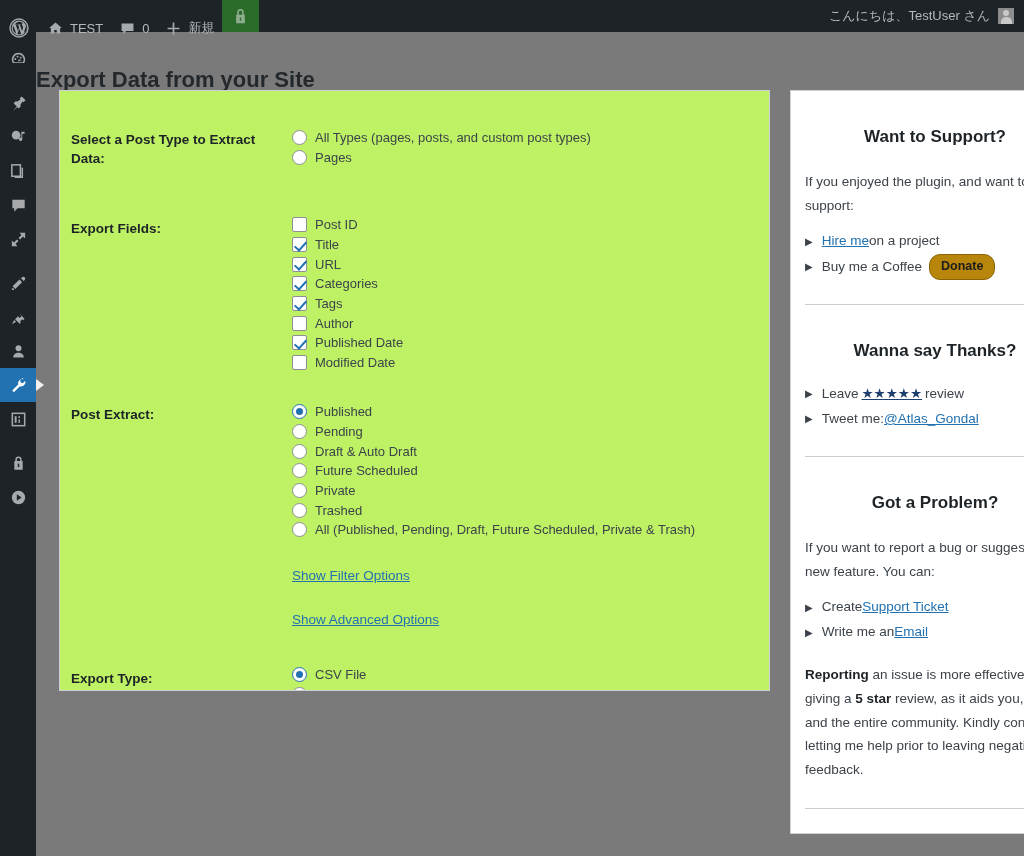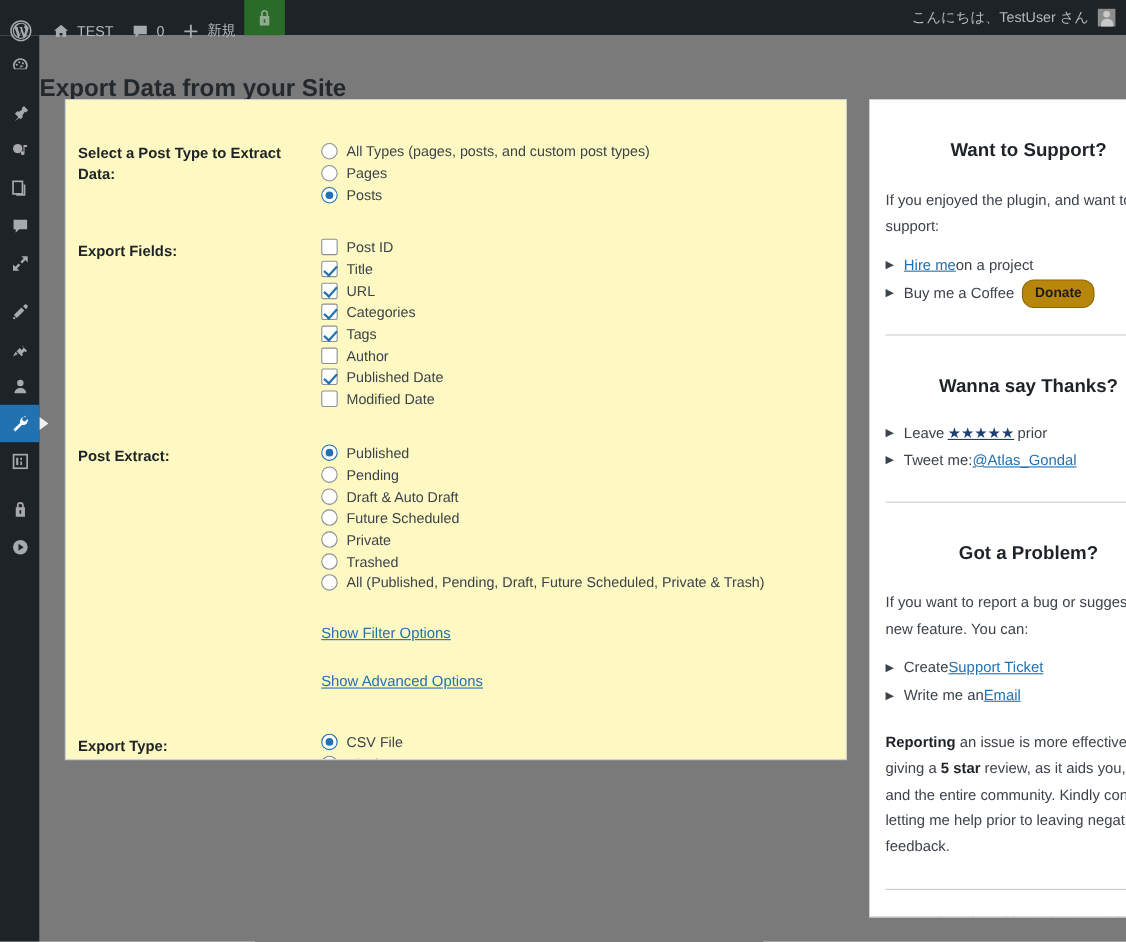--- a/index.html
+++ b/index.html
@@ -92,21 +92,21 @@
     width: 988px;
     font-size: 22px; font-weight: bold;
     color: #23282d;
     z-index: 8;
   }
 
   
   #main-card {
     position: absolute; top: 90px; left: 59px;
     width: 711px; height: 601px;
-    background: #fef9c3;
+    background: #bef264;
     border: 1px solid #ccd0d4;
     z-index: 8;
     overflow: hidden;
   }
   .row-label {
     position: absolute; left: 11px;
     width: 210px;
     font-size: 13.5px; font-weight: bold; color: #1d2327;
     line-height: 19px;
   }
@@ -375,24 +375,20 @@
 
   <div class="row-label" style="top:39px;">Select a Post Type to Extract Data:</div>
   <div class="row-controls" style="top:37px;">
     <label class="opt">
       <span class="radio"></span>
       <span class="lbl">All Types (pages, posts, and custom post types)</span>
     </label>
     <label class="opt">
       <span class="radio"></span>
       <span class="lbl">Pages</span>
-    </label>
-    <label class="opt">
-      <span class="radio on"></span>
-      <span class="lbl">Posts</span>
     </label>
   </div>
 
   <div class="row-label" style="top:128px;">Export Fields:</div>
   <div class="row-controls" style="top:124px;">
     <label class="opt">
       <span class="cbox"></span>
       <span class="lbl">Post ID</span>
     </label>
     <label class="opt">
@@ -494,21 +490,21 @@
     </ul>
 
     <hr class="hr">
 
     <h2 class="side-h">Wanna say Thanks?</h2>
     <ul class="side-ul" style="margin-top:20px;">
       <li>
         <span class="arrow">▶</span>
         <span>Leave </span>
         <a class="stars">★★★★★</a>
-        <span> prior</span>
+        <span> review</span>
       </li>
       <li>
         <span class="arrow">▶</span>
         <span>Tweet me: </span>
         <a class="link">@Atlas_Gondal</a>
       </li>
     </ul>
 
     <hr class="hr">
 

